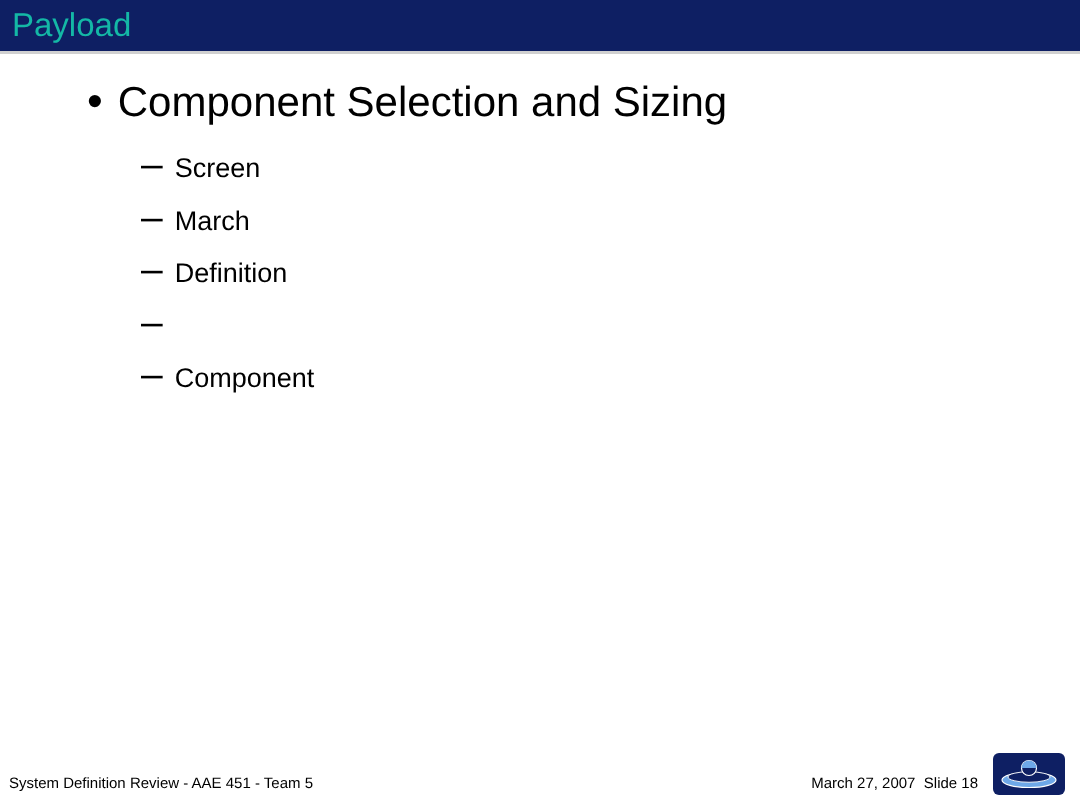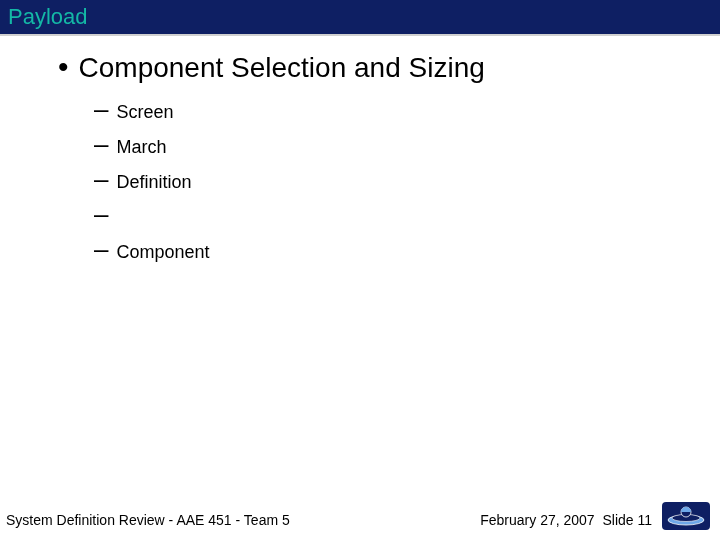--- a/index.html
+++ b/index.html
@@ -59,21 +59,21 @@
     font-size: 18px;
   }
   .footer {
     position: absolute;
     bottom: 8px;
     left: 0;
     right: 0;
     width: 716px;
     height: 24px;
     box-sizing: border-box;
-    font-size: 14px;
+    font-size: 10px;
     color: #000000;
   }
   .footer-left {
     position: absolute;
     left: 6px;
     bottom: 4px;
   }
   .footer-right {
     position: absolute;
     right: 64px;
@@ -127,21 +127,21 @@
     <div class="sub-row">
       <span class="sub-dash">–</span>
       <span class="sub-text">Component</span>
     </div>
   </div>
 </div>
 
 <div class="footer">
   <span class="footer-left">System Definition Review - AAE 451 - Team 5</span>
   <span class="footer-right">
-    <span>February 27, 2007</span>&nbsp;&nbsp;<span>Slide 11</span>
+    <span>March 27, 2007</span>&nbsp;&nbsp;<span>Slide 18</span>
   </span>
   <div class="logo">
     <svg width="44" height="24" viewBox="0 0 44 24">
       <ellipse cx="22" cy="16" rx="18" ry="5" fill="#6ea8e8" stroke="#ffffff" stroke-width="0.8"></ellipse>
       <ellipse cx="22" cy="14" rx="14" ry="3.5" fill="#0e1f63" stroke="#ffffff" stroke-width="0.6"></ellipse>
       <circle cx="22" cy="8" r="5" fill="#0e1f63" stroke="#ffffff" stroke-width="0.8"></circle>
       <path d="M17 8 A5 5 0 0 1 27 8" fill="#6ea8e8"></path>
     </svg>
   </div>
 </div>

